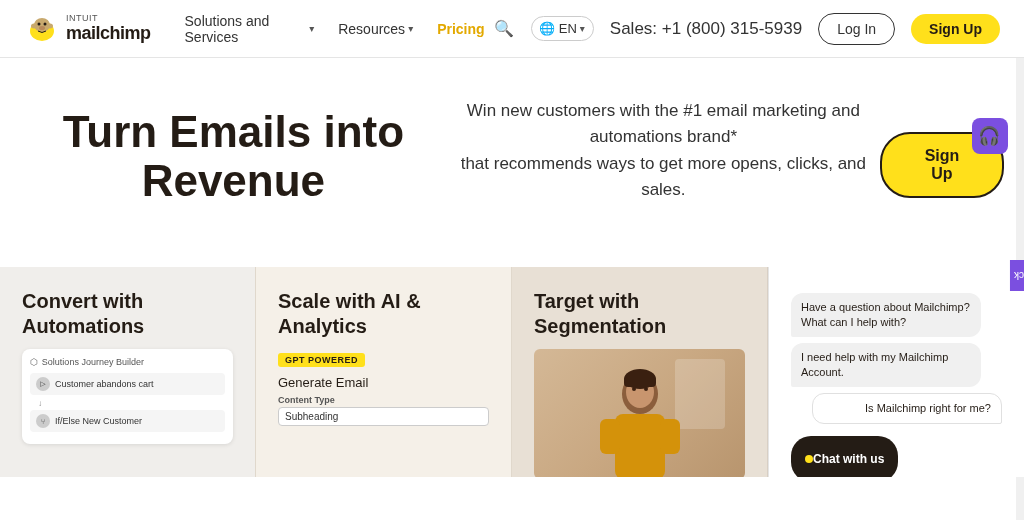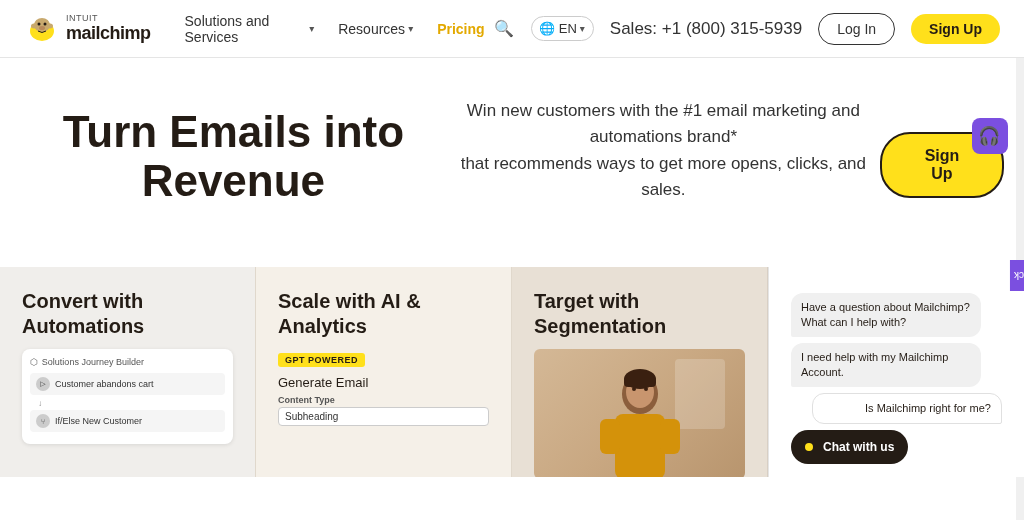--- a/index.html
+++ b/index.html
@@ -61,21 +61,21 @@
     .form-select { background: #fff; border: 1px solid #ccc; border-radius: 4px; padding: 3px 6px; font-size: 10px; color: #333; width: 100%; }
 
     
     .seg-image-area { width: 100%; height: 130px; background: linear-gradient(135deg, #d4b896 0%, #c9a882 50%, #b8956e 100%); border-radius: 6px; position: relative; overflow: hidden; display: flex; align-items: flex-end; justify-content: center; }
     .seg-bg-el { position: absolute; top: 10px; right: 20px; width: 50px; height: 70px; background: rgba(255,255,255,0.2); border-radius: 4px; }
 
     
     .chat-area { padding: 4px 0; }
     .chat-bubble { background: #f0f0f0; border-radius: 12px 12px 12px 2px; padding: 7px 10px; font-size: 11px; color: #241c15; margin-bottom: 6px; max-width: 90%; line-height: 1.35; }
     .chat-bubble.right { background: #fff; border: 1px solid #e0e0e0; border-radius: 12px 12px 2px 12px; margin-left: auto; text-align: right; font-size: 11px; }
-    .chat-cta { background: #241c15; color: #fff; border-radius: 20px; padding: 10px 14px; display: flex; align-items: center; gap: 10px; font-size: 12px; font-weight: 600; cursor: pointer; margin-top: 6px; width: fit-content; }
+    .chat-cta { background: #241c15; color: #fff; border-radius: 20px; padding: 16px 14px; display: flex; align-items: center; gap: 0; font-size: 12px; font-weight: 600; cursor: pointer; margin-top: 12px; width: fit-content; }
     .chat-dot { width: 8px; height: 8px; border-radius: 50%; background: #ffe01b; }
 
     
     .scrollbar { position: absolute; right: 0; top: 0; width: 8px; height: 100%; background: #f0f0f0; }
     .scrollbar-thumb { width: 6px; height: 40px; background: #ccc; border-radius: 3px; margin: 2px auto; position: absolute; top: 10px; left: 1px; }
 
     
     .feedback-tab {
       position: absolute; right: 0; top: 50%; transform: translateY(-50%) rotate(90deg);
       background: #7b4fe0; color: #fff; font-size: 10px; padding: 4px 10px;

